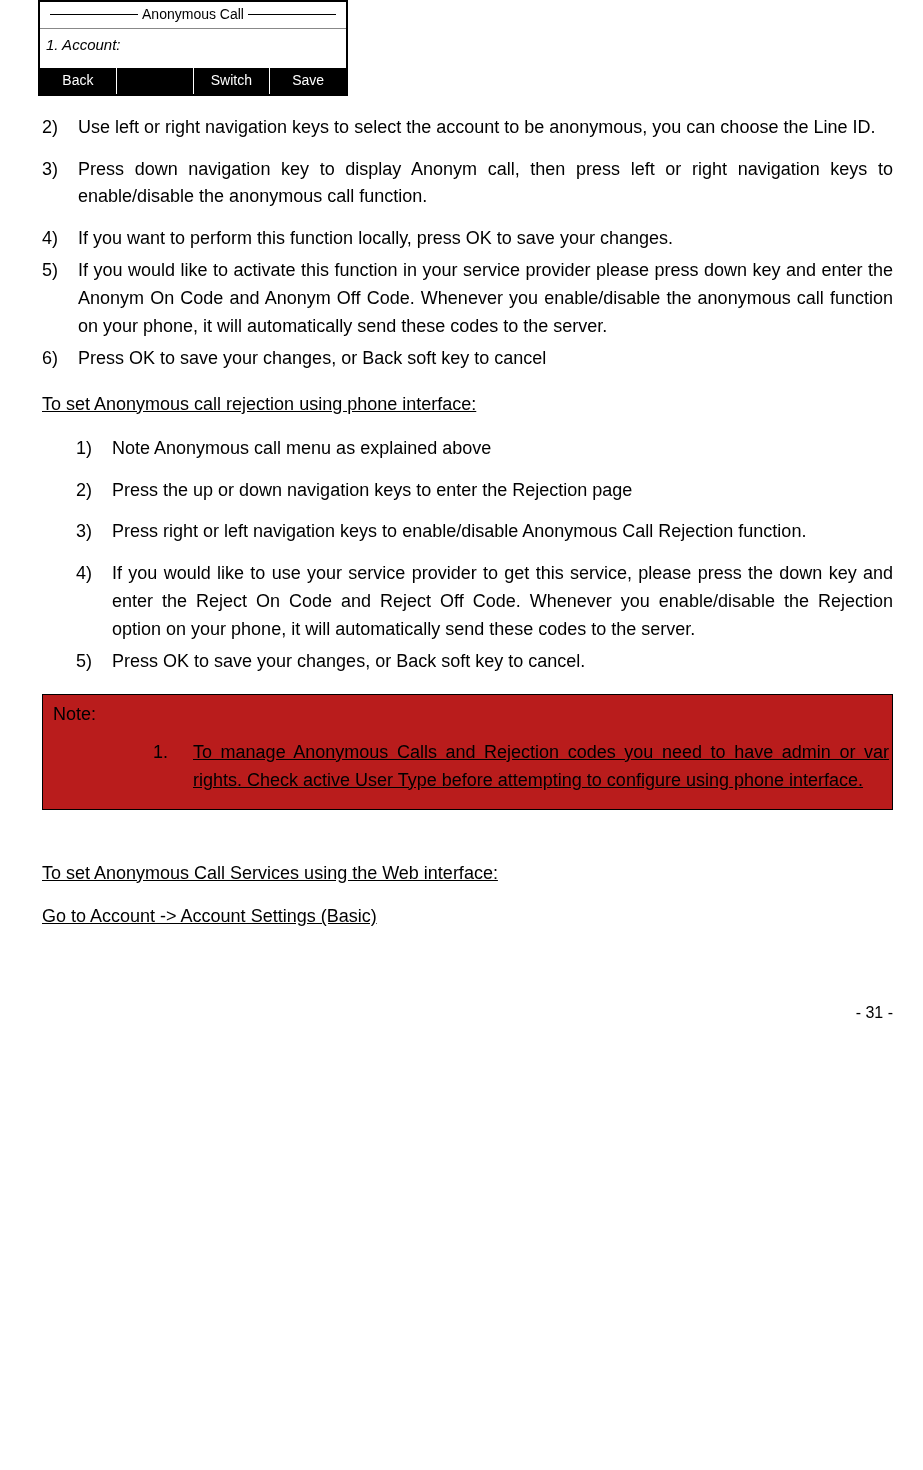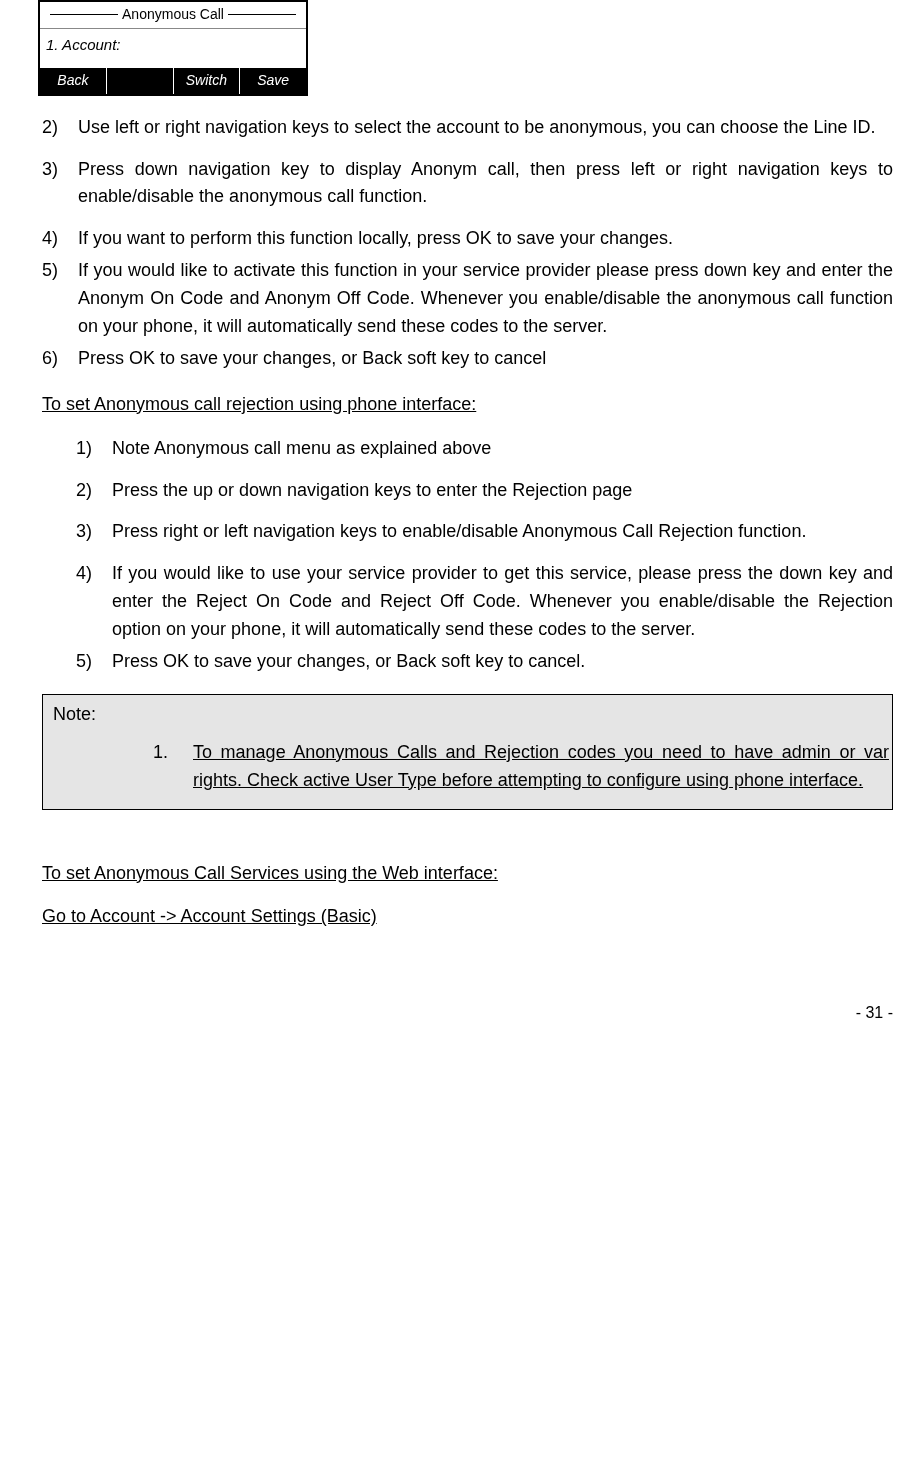--- a/index.html
+++ b/index.html
@@ -8,21 +8,21 @@
       font-family: Verdana, Geneva, sans-serif;
       font-size: 18px;
       color: #000;
       padding: 0 30px 30px 30px;
       line-height: 1.55;
     }
 
     
     .phone-ui {
       border: 2px solid #000;
-      width: 270px;
+      width: 310px;
       margin: 0 0 18px 8px;
       font-family: Arial, sans-serif;
     }
     .phone-titlebar {
       display: flex;
       align-items: center;
       justify-content: center;
       border-bottom: 1px solid #888;
       padding: 2px 6px;
       font-size: 14px;
@@ -47,21 +47,20 @@
       display: flex;
       background: #000;
       color: #fff;
       font-size: 14px;
     }
     .phone-softkeys > div {
       flex: 1;
       text-align: center;
       border-right: 1px solid #fff;
       padding: 2px 0;
-      font-style: italic;
     }
     .phone-softkeys > div:last-child { border-right: none; }
 
     
     .numlist { margin: 10px 0 18px 0; }
     .numlist .item {
       display: flex;
       margin: 0 0 14px 12px;
     }
     .numlist .marker {
@@ -76,21 +75,21 @@
     .numlist.indent .item { margin-left: 46px; }
 
     .para {
       margin: 16px 0 16px 12px;
       text-decoration: underline;
     }
 
     
     .note-box {
       border: 1px solid #000;
-      background: #e5e5e5;
+      background: #b91c1c;
       padding: 6px 3px 14px 10px;
       margin: 2px 0 40px 12px;
     }
     .note-box .nb-label {
       margin-bottom: 10px;
     }
     .note-box .nb-item {
       display: flex;
       margin-left: 100px;
     }

